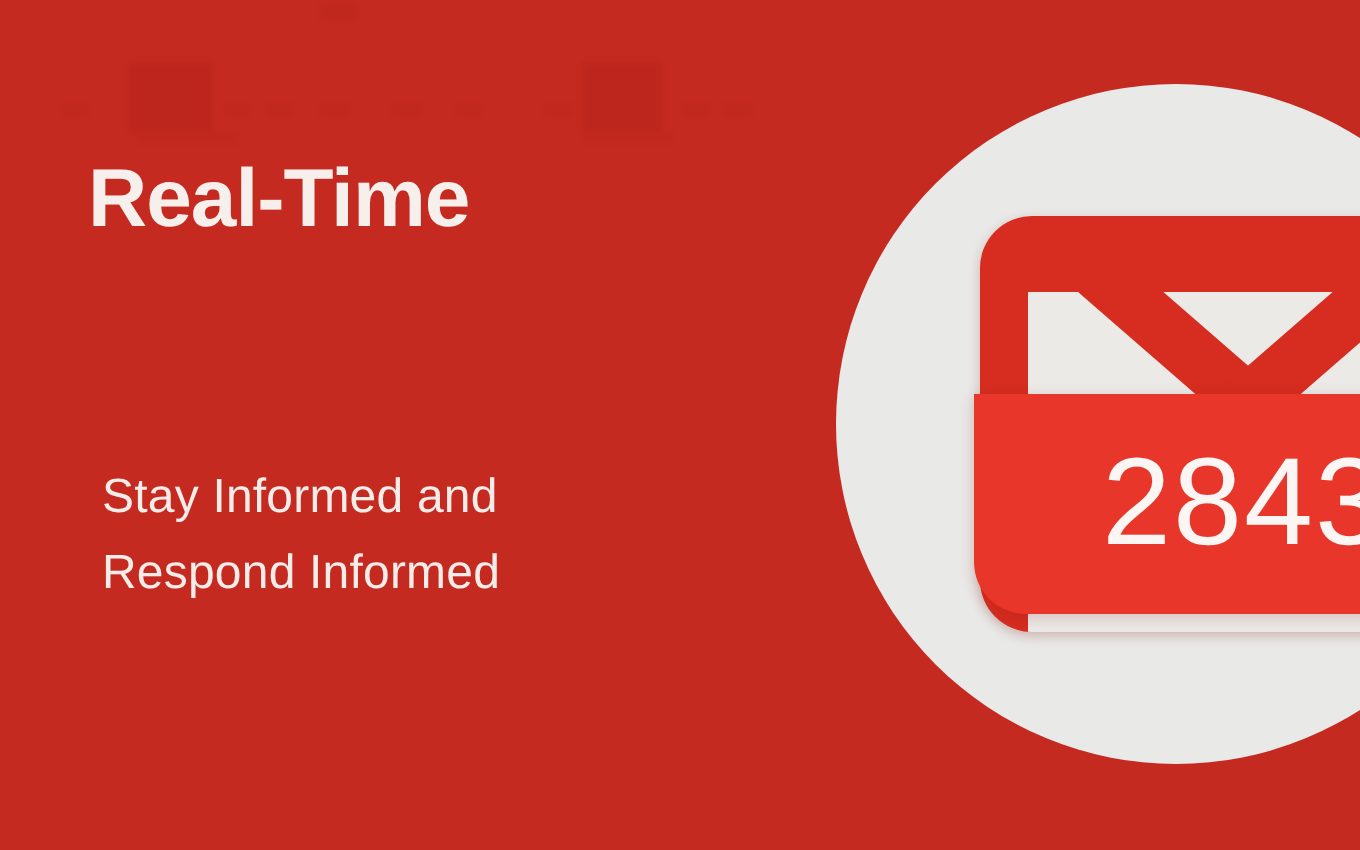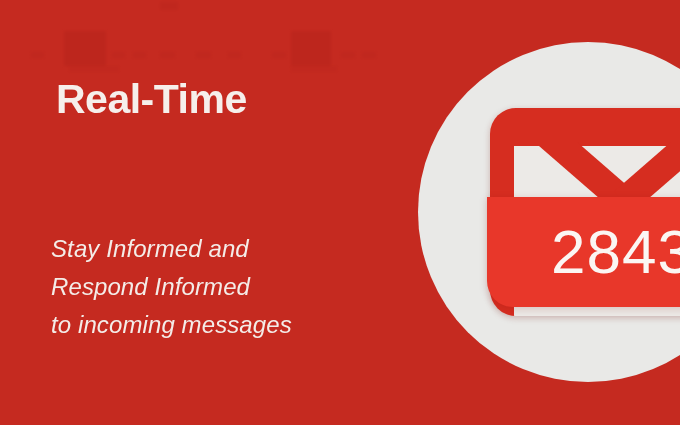--- a/index.html
+++ b/index.html
@@ -40,21 +40,21 @@
   .tex-i { left: 228px; top: 52px;  width: 13px; height: 6px;  opacity: .30; }
   .tex-j { left: 272px; top: 52px;  width: 14px; height: 6px;  opacity: .30; }
   .tex-k { left: 341px; top: 52px;  width: 14px; height: 6px;  opacity: .30; }
   .tex-l { left: 362px; top: 52px;  width: 14px; height: 6px;  opacity: .30; }
   .tex-m { left: 69px;  top: 66px;  width: 50px; height: 6px;  opacity: .22; }
   .tex-n { left: 291px; top: 66px;  width: 46px; height: 6px;  opacity: .22; }
 
   
   .copy {
     position: absolute;
-    left: 56px;
+    left: 44px;
     top: 72px;
     width: 340px;
   }
   .headline {
     margin: 0;
     color: #f6efeb;
     font-size: 41px;
     font-weight: bold;
     line-height: 55px;
     letter-spacing: -0.5px;
@@ -65,21 +65,20 @@
     margin: 0;
     position: absolute;
     left: 51px;
     top: 230px;
     width: 340px;
     color: #f4ece8;
     font-size: 24px;
     font-weight: normal;
     line-height: 38px;
     letter-spacing: 0.1px;
-    font-style: italic;
   }
   .subcopy .sub-line { display: block; }
 
   
   .graphic {
     position: absolute;
     left: 418px;
     top: 42px;
     width: 340px;
     height: 340px;
@@ -184,21 +183,20 @@
     <div class="tex-block tex-n"></div>
   </div>
 
   <h1 class="headline copy">
     <span class="hl-line">Real-Time</span>
   </h1>
 
   <p class="subcopy">
     <span class="sub-line">Stay Informed and</span>
     <span class="sub-line">Respond Informed</span>
-    <span class="sub-line">to incoming messages</span>
   </p>
 
   <div class="graphic">
     <div class="disc"></div>
 
     <div class="envelope">
       <div class="env-paper"></div>
       <div class="env-fold"></div>
     </div>
 

